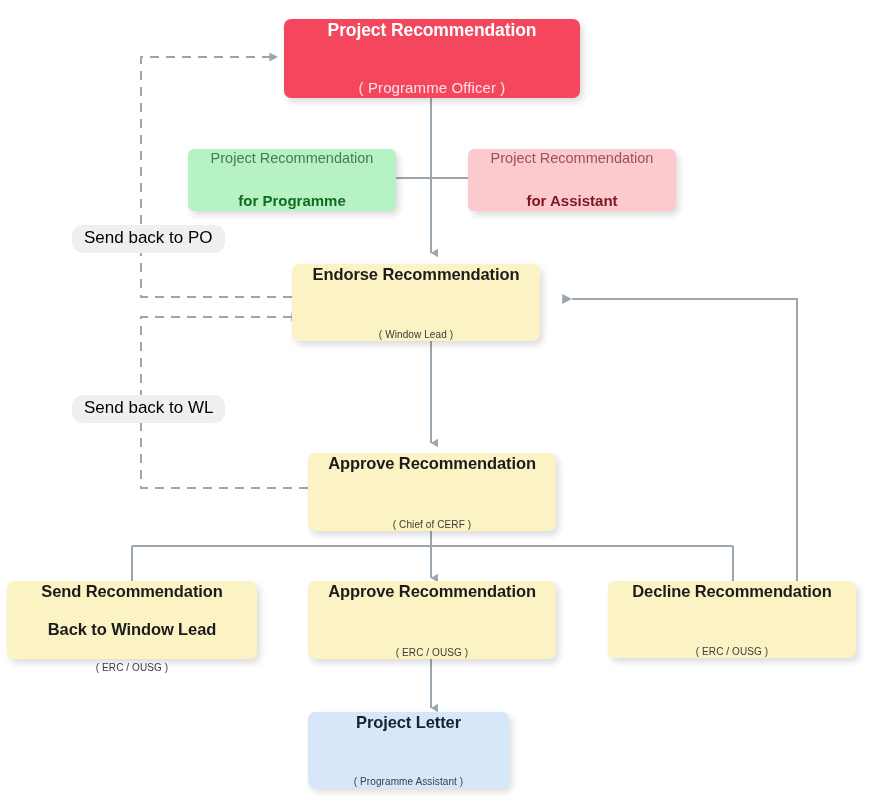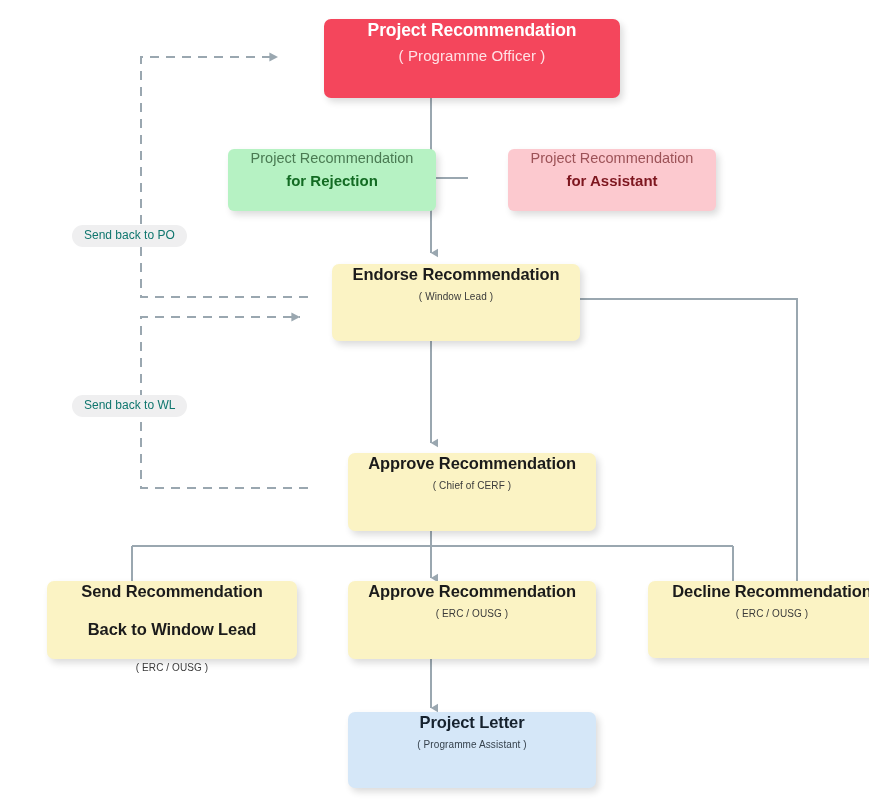--- a/index.html
+++ b/index.html
@@ -26,26 +26,25 @@
     height: 809px;
     pointer-events: none;
   }
   .node {
     position: absolute;
     box-sizing: border-box;
     border-radius: 7px;
     display: flex;
     flex-direction: column;
     align-items: center;
-    justify-content: flex-start;
+    justify-content: space-between;
     text-align: center;
     box-shadow: 3px 4px 7px rgba(0,0,0,0.14);
     line-height: 1.32;
     z-index: 2;
-    margin-left: 40px;
   }
   .node .title {
     font-weight: bold;
     font-size: 16.5px;
     letter-spacing: -0.1px;
   }
   .node .sub {
     font-size: 10px;
     margin-top: 4px;
     letter-spacing: 0.1px;
@@ -97,22 +96,22 @@
 
   .n-blue {
     background: #d5e7f8;
     color: #16222e;
   }
   .n-blue .sub { color: #36424d; }
 
   .chip {
     position: absolute;
     background: #efeff0;
-    color: #0f766e;
-    font-size: 12px;
+    color: #000000;
+    font-size: 17px;
     border-radius: 11px;
     padding: 4px 12px 5px 12px;
     white-space: nowrap;
     z-index: 3;
     line-height: 1.1;
   }
 </style>
 </head>
 <body>
 
@@ -158,21 +157,21 @@
     </g>
   </svg>
 
   <div class="node n-red" style="left:284px; top:19px; width:296px; height:79px;">
     <div class="title">Project Recommendation</div>
     <div class="sub">( Programme Officer )</div>
   </div>
 
   <div class="node n-green" style="left:188px; top:149px; width:208px; height:62px;">
     <div class="line1">Project Recommendation</div>
-    <div class="line2">for Rejection</div>
+    <div class="line2">for Programme</div>
   </div>
 
   <div class="node n-pink" style="left:468px; top:149px; width:208px; height:62px;">
     <div class="line1">Project Recommendation</div>
     <div class="line2">for Assistant</div>
   </div>
 
   <div class="node n-yellow" style="left:292px; top:264px; width:248px; height:77px;">
     <div class="title">Endorse Recommendation</div>
     <div class="sub">( Window Lead )</div>
@@ -192,21 +191,21 @@
   <div class="node n-yellow" style="left:308px; top:581px; width:248px; height:78px;">
     <div class="title">Approve Recommendation</div>
     <div class="sub">( ERC / OUSG )</div>
   </div>
 
   <div class="node n-yellow" style="left:608px; top:581px; width:248px; height:77px;">
     <div class="title">Decline Recommendation</div>
     <div class="sub">( ERC / OUSG )</div>
   </div>
 
-  <div class="node n-blue" style="left:308px; top:712px; width:248px; height:76px;">
+  <div class="node n-blue" style="left:308px; top:712px; width:201px; height:76px;">
     <div class="title">Project Letter</div>
     <div class="sub">( Programme Assistant )</div>
   </div>
 
   <div class="chip" style="left:72px; top:225px;">
     <span>Send back to PO</span>
   </div>
 
   <div class="chip" style="left:72px; top:395px;">
     <span>Send back to WL</span>

